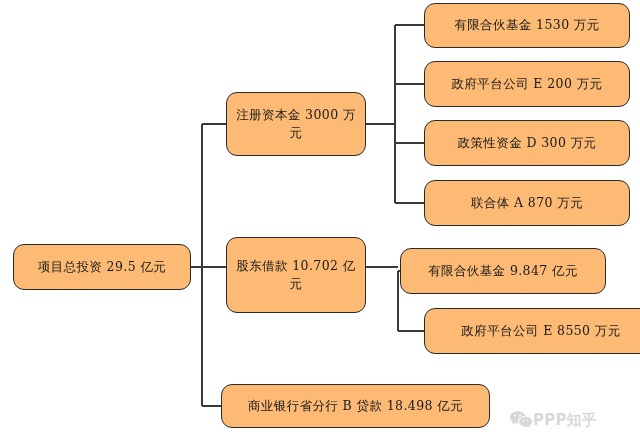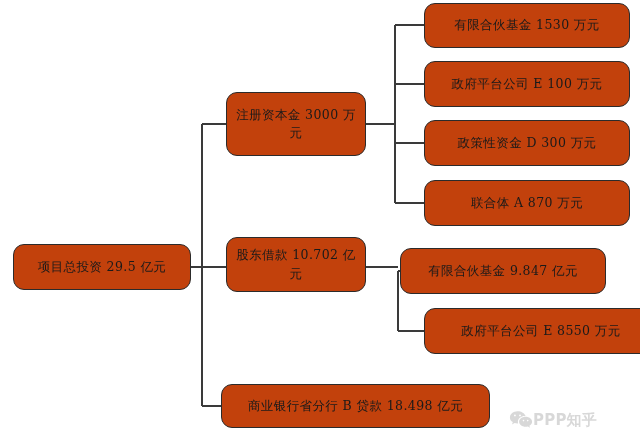--- a/index.html
+++ b/index.html
@@ -24,42 +24,42 @@
     top: 0;
     width: 640px;
     height: 446px;
     pointer-events: none;
   }
   .node {
     position: absolute;
     box-sizing: border-box;
     border: 1.4px solid #2b2b2b;
     border-radius: 11px;
-    background: #c2410c;
+    background: #fdba74;
     display: flex;
     align-items: center;
     justify-content: center;
     text-align: center;
     color: #1a1a1a;
     font-family: "DejaVu Serif", "Liberation Serif", serif;
     font-size: 12.5px;
     line-height: 1.45;
     letter-spacing: 0.4px;
     padding: 2px 9px;
     word-break: break-word;
   }
   .node.level1 { font-size: 12.5px; }
   .node.level2 { font-size: 12.5px; text-align: center; }
   .node.leaf   { font-size: 12.5px; }
 
   
   #node-root   { left: 13px;  top: 244px; width: 178px; height: 46px; }
   
   #node-cap    { left: 226px; top: 92px;  width: 140px; height: 64px; }
-  #node-loan   { left: 226px; top: 237px; width: 140px; height: 55px; }
+  #node-loan   { left: 226px; top: 237px; width: 140px; height: 76px; }
   #node-bank   { left: 221px; top: 384px; width: 269px; height: 44px; }
   
   #node-lp1    { left: 424px; top: 3px;   width: 206px; height: 45px; }
   #node-gov1   { left: 424px; top: 61px;  width: 206px; height: 46px; }
   #node-pol    { left: 424px; top: 120px; width: 206px; height: 46px; }
   #node-cons   { left: 424px; top: 180px; width: 206px; height: 46px; }
   
   #node-lp2    { left: 400px; top: 248px; width: 206px; height: 46px; }
   #node-gov2   { left: 424px; top: 308px; width: 234px; height: 46px; }
 
@@ -125,21 +125,21 @@
   <div class="node level1" id="node-root">项目总投资 29.5 亿元</div>
 
   <div class="node level2" id="node-cap">注册资本金 3000 万元</div>
 
   <div class="node level2" id="node-loan">股东借款 10.702 亿元</div>
 
   <div class="node level2" id="node-bank">商业银行省分行 B 贷款 18.498 亿元</div>
 
   <div class="node leaf" id="node-lp1">有限合伙基金 1530 万元</div>
 
-  <div class="node leaf" id="node-gov1">政府平台公司 E 100 万元</div>
+  <div class="node leaf" id="node-gov1">政府平台公司 E 200 万元</div>
 
   <div class="node leaf" id="node-pol">政策性资金 D 300 万元</div>
 
   <div class="node leaf" id="node-cons">联合体 A 870 万元</div>
 
   <div class="node leaf" id="node-lp2">有限合伙基金 9.847 亿元</div>
 
   <div class="node leaf" id="node-gov2">政府平台公司 E 8550 万元</div>
 
   <div id="watermark">

